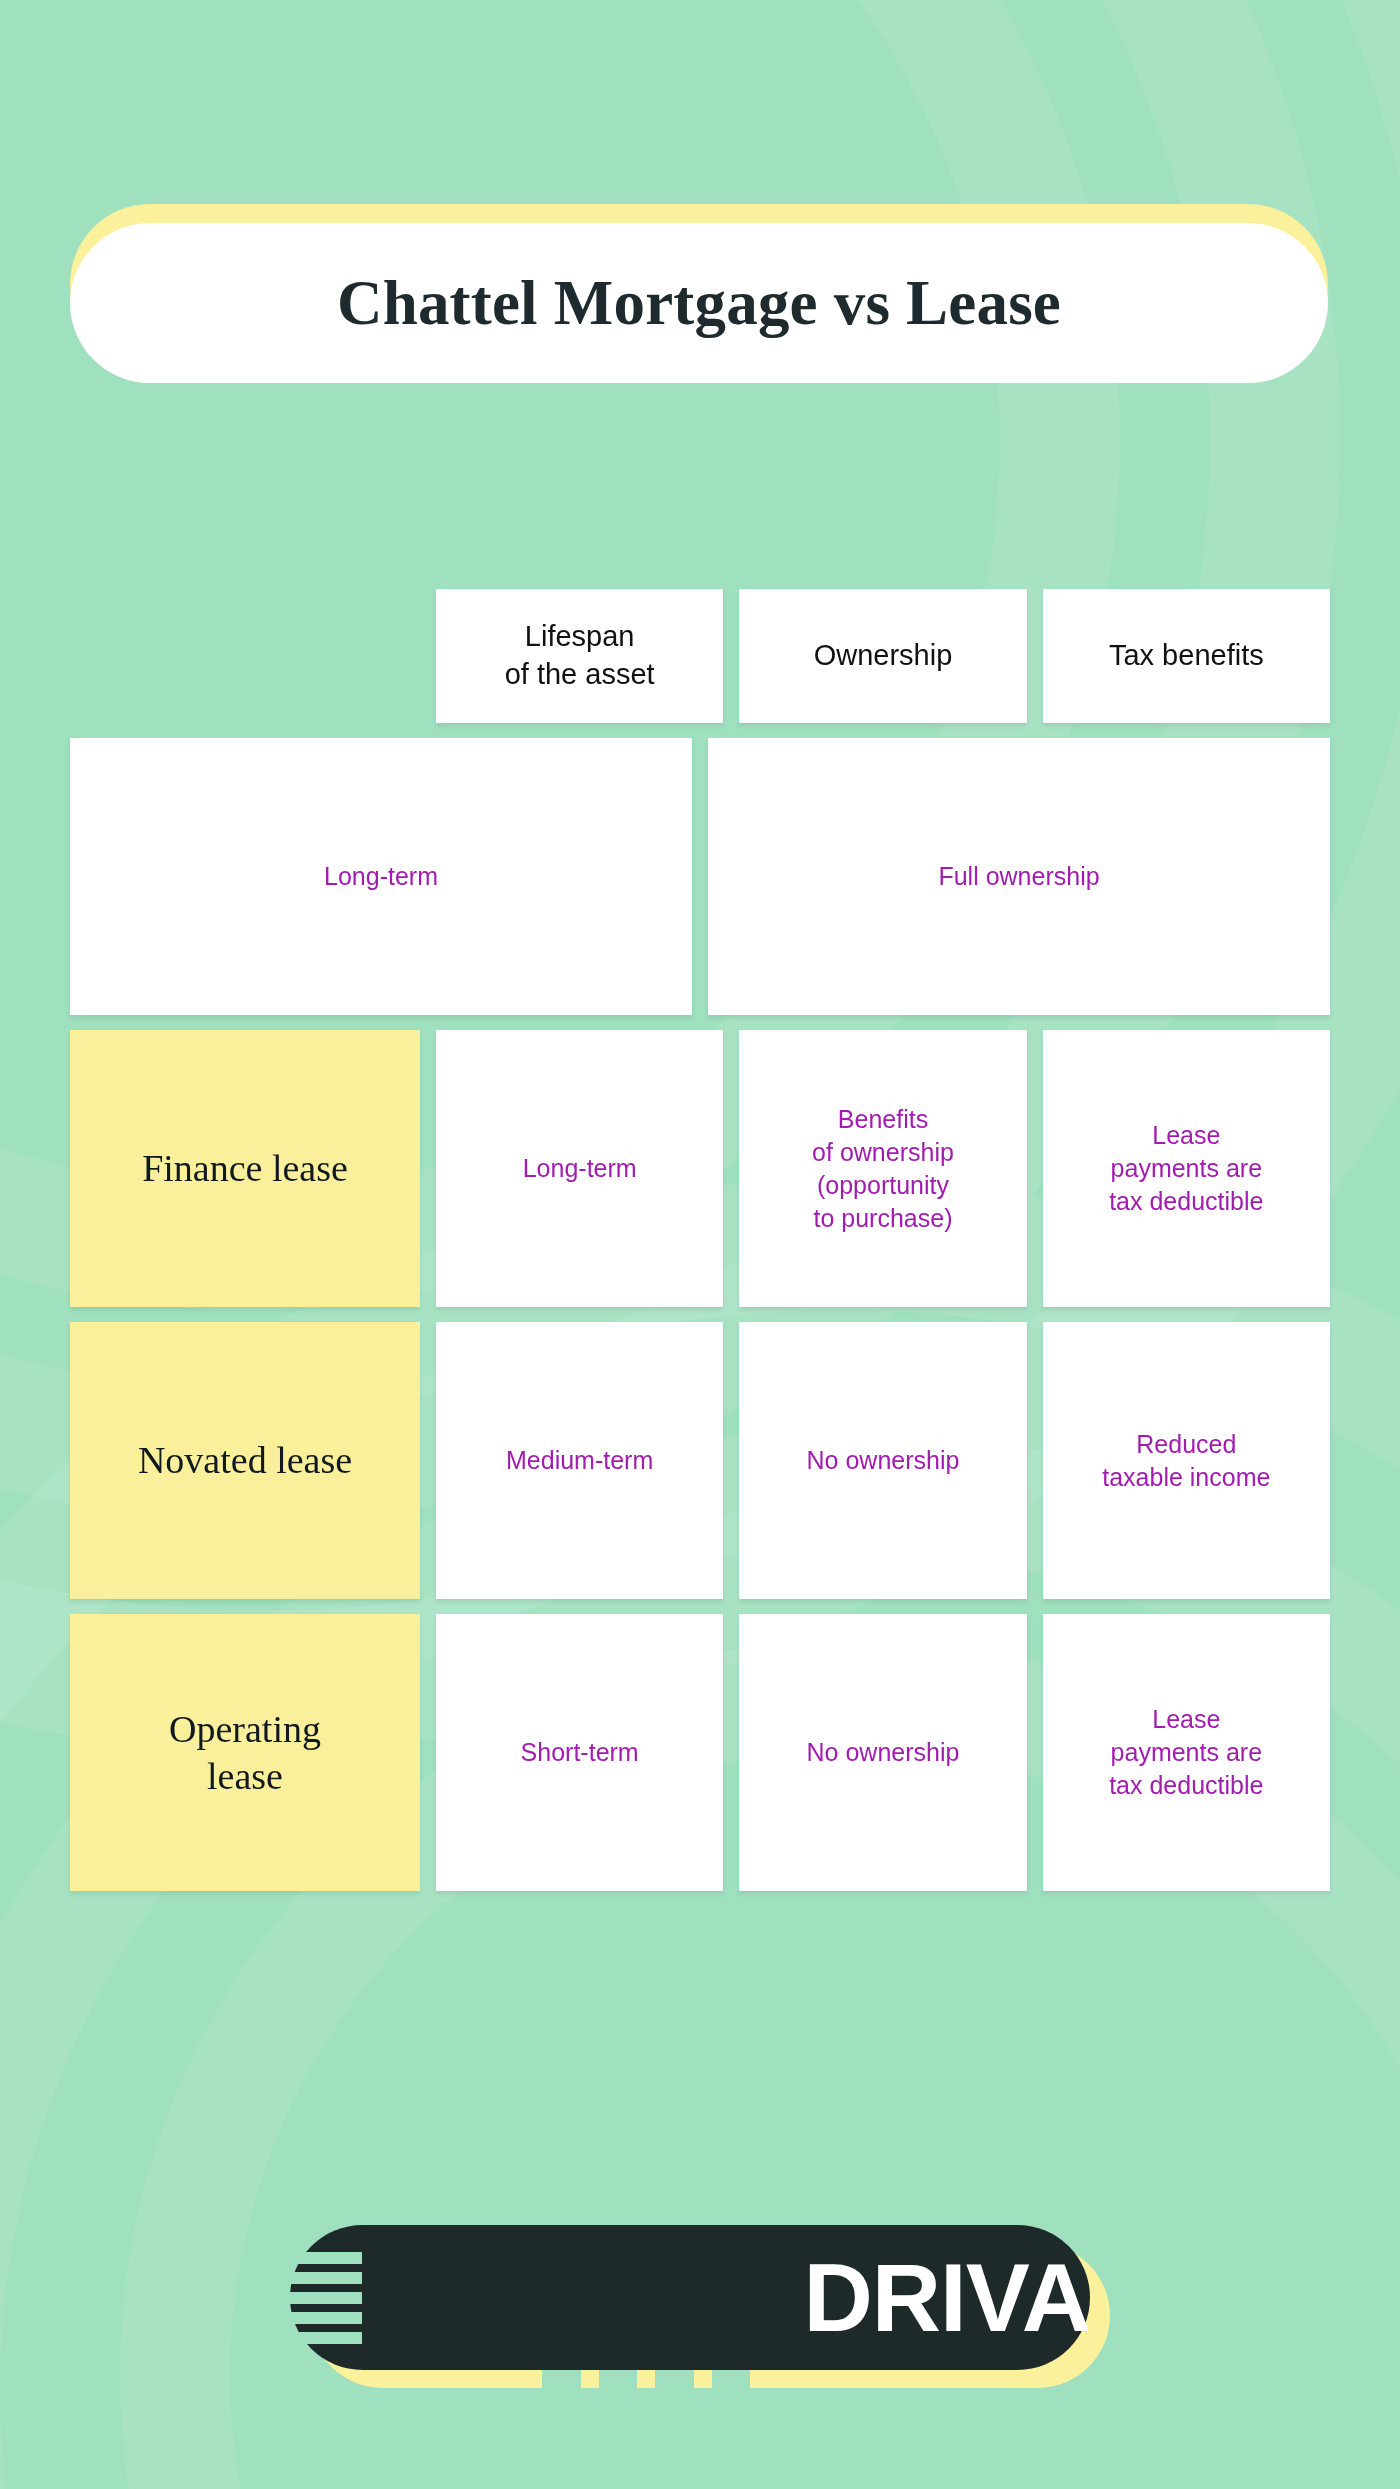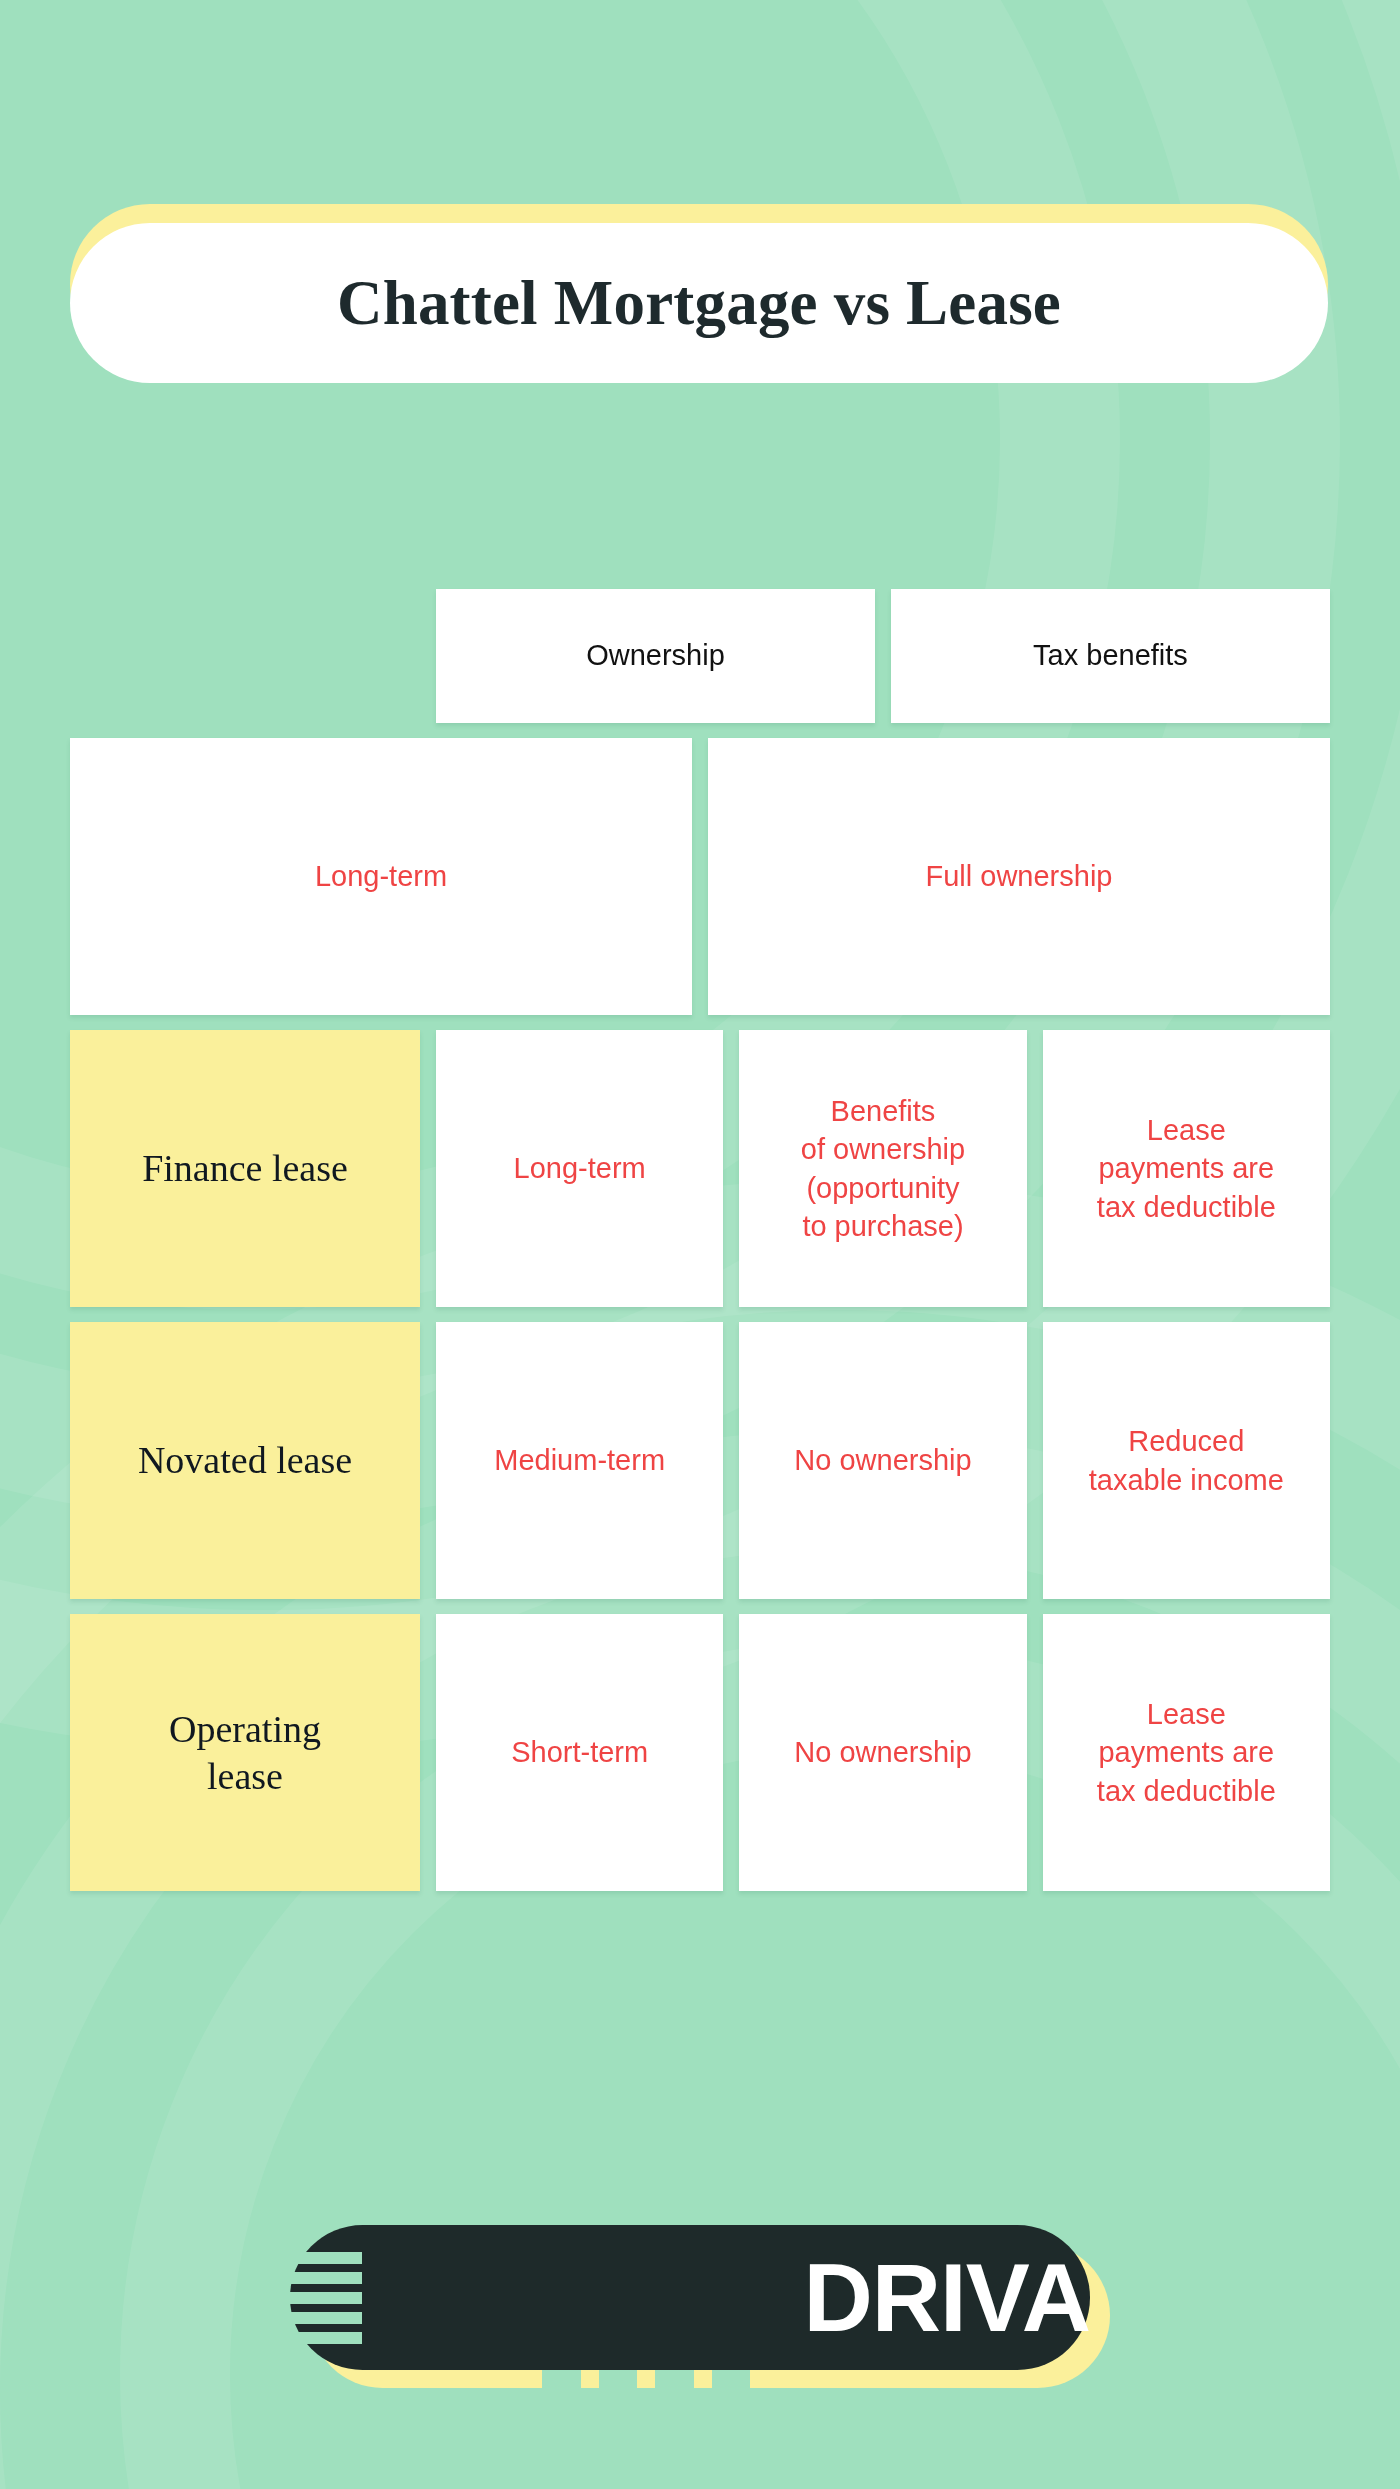--- a/index.html
+++ b/index.html
@@ -136,23 +136,23 @@
     background: #ffffff;
     font-family: "Liberation Sans", sans-serif;
     font-size: 29px;
     line-height: 1.3;
     color: #111111;
   }
   .cell.body {
     flex: 1 1 0;
     background: #ffffff;
     font-family: "Liberation Sans", sans-serif;
-    font-size: 29px;
+    font-size: 25px;
     line-height: 1.32;
-    color: #ef4444;
+    color: #a21caf;
   }
 
   .t-row.header .cell { height: 134px; }
   .t-row.data .cell { height: 277px; }
 
   
   #logo-wrap {
     position: absolute;
     left: 290px;
     top: 2225px;
@@ -247,20 +247,21 @@
   </div>
   <div id="title-card">
     <div id="page-title">Chattel Mortgage vs Lease</div>
   </div>
 </div>
 
 <div id="table">
 
   <div class="t-row header">
     <div class="cell spacer"></div>
+    <div class="cell colhead">Lifespan<br>of the asset</div>
     <div class="cell colhead">Ownership</div>
     <div class="cell colhead">Tax benefits</div>
   </div>
 
   <div class="t-row data">
     <div class="cell body">Long-term</div>
     <div class="cell body">Full ownership</div>
   </div>
 
   <div class="t-row data">

